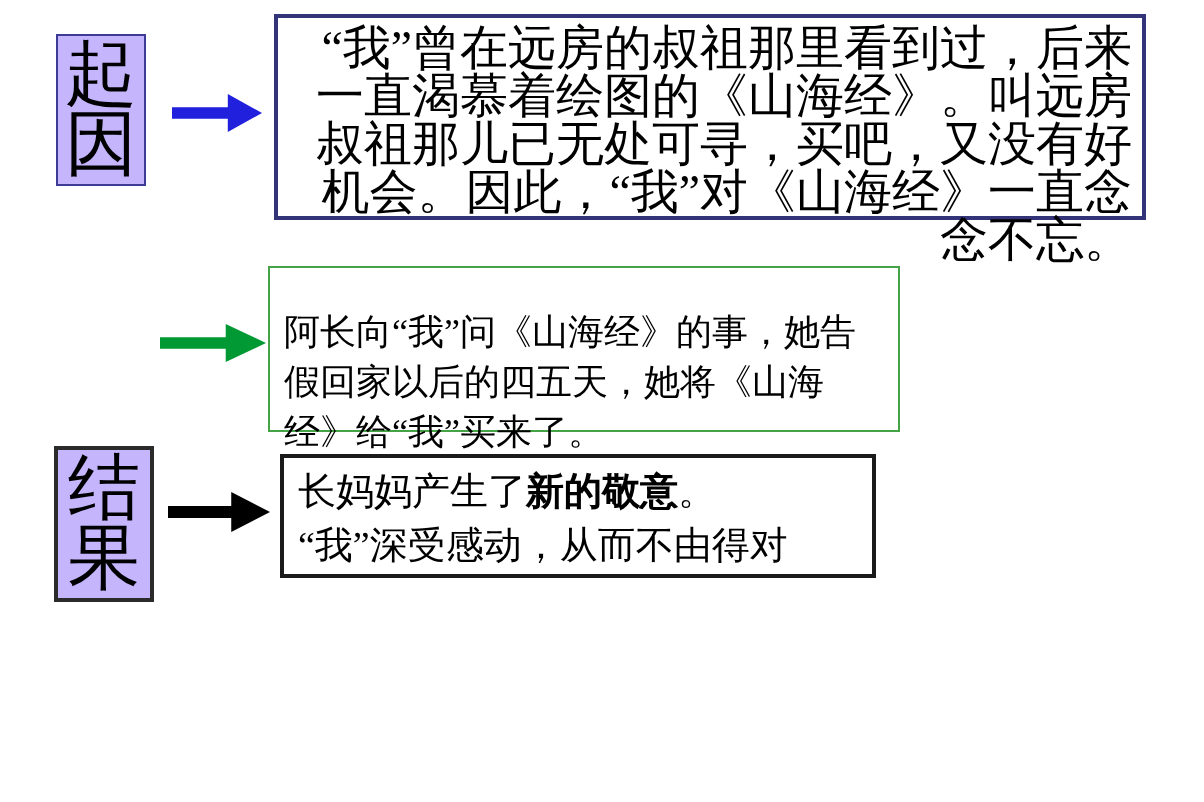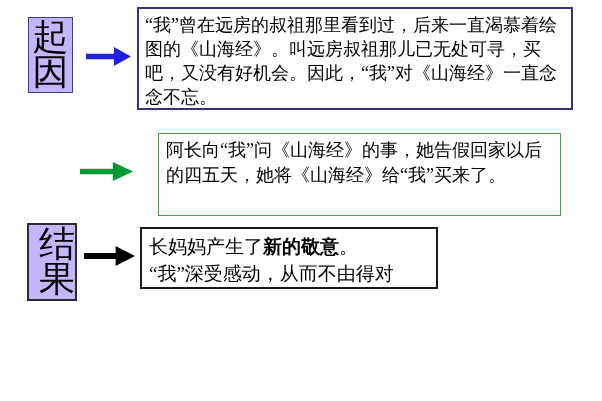--- a/index.html
+++ b/index.html
@@ -36,26 +36,26 @@
 
   .text-box {
     position: absolute;
     border-style: solid;
     background: #ffffff;
     color: #000000;
   }
   .tb1 {
     left: 137px; top: 7px; width: 436px; height: 103px;
     border-width: 2px; padding: 4px 5px 0 6px;
-    font-size: 18px; line-height: 24px;
+    font-size: 24px; line-height: 24px; text-align: right;
   }
   .tb2 {
-    left: 134px; top: 133px; width: 403px; height: 83px;
-    border-width: 1px; padding: 4px 5px 0 7px;
-    font-size: 18px; line-height: 25px; margin-left: 24px;
+    left: 134px; top: 133px; width: 316px; height: 83px;
+    border-width: 1px; padding: 20px 5px 0 7px;
+    font-size: 18px; line-height: 25px;
   }
   .tb3 {
     left: 140px; top: 227px; width: 298px; height: 62px;
     border-width: 2px; padding: 4px 5px 0 7px;
     font-size: 19px; line-height: 27px;
   }
   .tb3 b { font-weight: bold; }
 </style>
 </head>
 <body>
@@ -72,21 +72,21 @@
     <span>“我”曾在远房的叔祖那里看到过，后来一直渴慕着绘图的《山海经》。叫远房叔祖那儿已无处可寻，买吧，又没有好机会。因此，“我”对《山海经》一直念念不忘。</span>
   </div>
 
   <svg class="arrow a2" viewBox="0 0 50 22" preserveAspectRatio="none" style="fill: rgb(0, 153, 51);">
     <polygon points="0,8 31,8 31,1 50,11 31,21 31,14 0,14"></polygon>
   </svg>
   <div class="text-box tb2" style="border-color: rgb(68, 163, 68);">
     <span>阿长向“我”问《山海经》的事，她告假回家以后的四五天，她将《山海经》给“我”买来了。</span>
   </div>
 
-  <div class="label-box lb3" style="border-color: rgb(43, 43, 43); text-align: right;">
+  <div class="label-box lb3" style="border-color: rgb(43, 43, 43);">
     <span>结果</span>
   </div>
   <svg class="arrow a3" viewBox="0 0 50 22" preserveAspectRatio="none" style="fill: rgb(0, 0, 0);">
     <polygon points="0,8 31,8 31,1 50,11 31,21 31,14 0,14"></polygon>
   </svg>
   <div class="text-box tb3" style="border-color: rgb(26, 26, 26);">
     <div><span>长妈妈产生了</span><b>新的敬意</b><span>。</span></div>
     <div>“我”深受感动，从而不由得对</div>
   </div>
 

